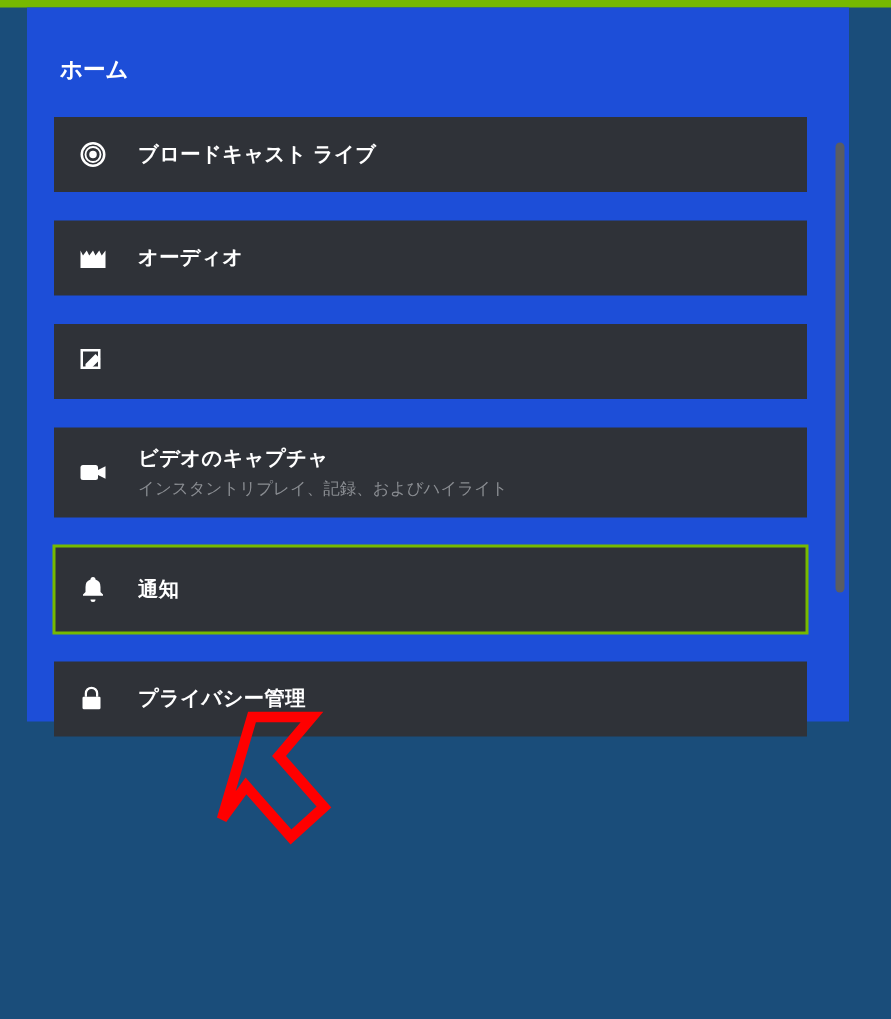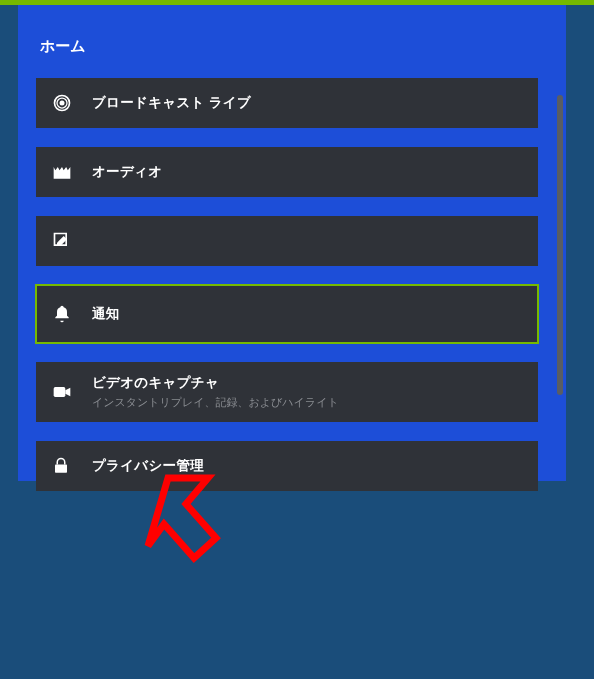--- a/index.html
+++ b/index.html
@@ -134,40 +134,40 @@
     <div class="item">
       <span class="icon-slot">
         <svg viewBox="0 0 24 24" width="20" height="20">
             <path d="M3 3h14v14H3z" fill="none" stroke="#fff" stroke-width="2"></path>
             <path d="M14 6l4 4-8 8H6v-4z"></path>
           </svg>
       </span>
     </div>
 
 
-    <div class="item highlight">
-      <span class="icon-slot">
-        <svg viewBox="0 0 24 24" width="20" height="20">
-            <path d="M12 2a2 2 0 00-2 2 6 6 0 00-4 6v4l-2 2v1h16v-1l-2-2v-4a6 6 0 00-4-6 2 2 0 00-2-2zm-2 18a2 2 0 004 0z"></path>
-          </svg>
-      </span>
-      <span class="label">通知</span>
-    </div>
-
     <div class="item tall">
       <span class="icon-slot">
         <svg viewBox="0 0 24 24" width="20" height="20">
             <rect x="2" y="6" width="14" height="12" rx="2"></rect>
             <path d="M16 10l6-3v10l-6-3z"></path>
           </svg>
       </span>
       <span class="label-block">
         <span class="label">ビデオのキャプチャ</span>
         <span class="sublabel">インスタントリプレイ、記録、およびハイライト</span>
       </span>
+    </div>
+
+    <div class="item highlight">
+      <span class="icon-slot">
+        <svg viewBox="0 0 24 24" width="20" height="20">
+            <path d="M12 2a2 2 0 00-2 2 6 6 0 00-4 6v4l-2 2v1h16v-1l-2-2v-4a6 6 0 00-4-6 2 2 0 00-2-2zm-2 18a2 2 0 004 0z"></path>
+          </svg>
+      </span>
+      <span class="label">通知</span>
     </div>
 
     <div class="item">
       <span class="icon-slot">
         <svg viewBox="0 0 24 24" width="18" height="18">
             <rect x="4" y="10" width="16" height="11" rx="1"></rect>
             <path d="M7 10V7a5 5 0 0110 0v3" fill="none" stroke="#fff" stroke-width="2"></path>
           </svg>
       </span>
       <span class="label">プライバシー管理</span>

